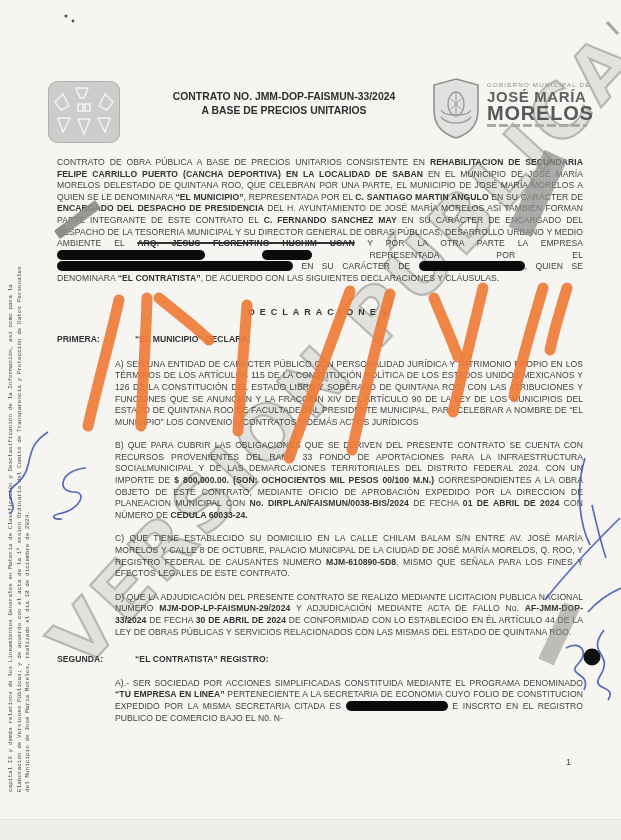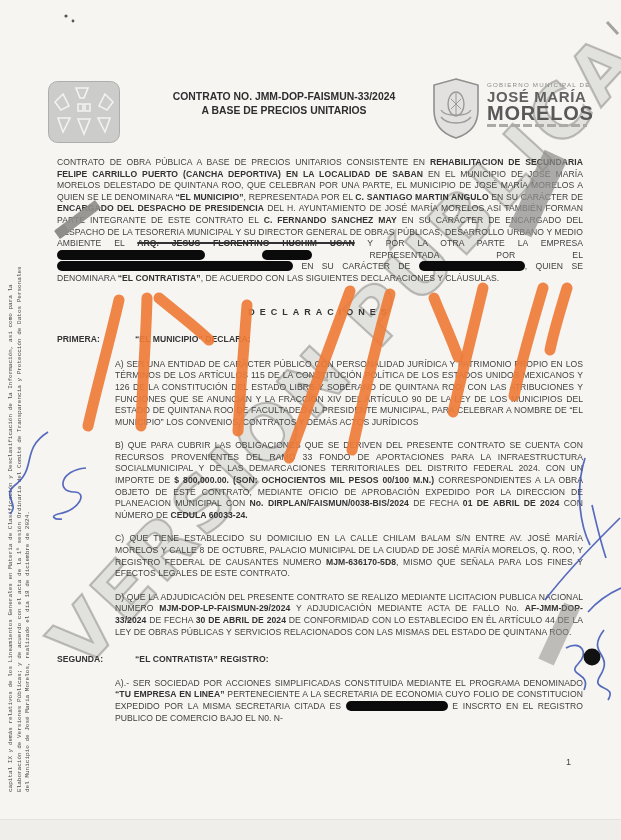--- a/index.html
+++ b/index.html
@@ -101,21 +101,21 @@
 
     <div class="heading">DECLARACIONES</div>
 
     <div class="decl-row">
       <span class="decl-label">PRIMERA:</span>
       <span>“EL MUNICIPIO” DECLARA:</span>
     </div>
 
     <p class="clause" style="margin-top:13px"><span>A) SER UNA ENTIDAD DE CARÁCTER PÚBLICO CON PERSONALIDAD JURÍDICA Y PATRIMONIO PROPIO EN LOS TÉRMINOS DE LOS ARTÍCULOS 115 DE LA CONSTITUCIÓN POLÍTICA DE LOS ESTADOS UNIDOS MEXICANOS Y 126 DE LA CONSTITUCIÓN DEL ESTADO LIBRE Y SOBERANO DE QUINTANA ROO; CON LAS ATRIBUCIONES Y FUNCIONES QUE SE ANUNCIAN Y LA FRACCIÓN XIV DEL ARTÍCULO 90 DE LA LEY DE LOS MUNICIPIOS DEL ESTADO DE QUINTANA ROO DE FACULTADES AL PRESIDENTE MUNICIPAL, PARA CELEBRAR A NOMBRE DE “EL MUNICIPIO” LOS CONVENIOS, CONTRATOS Y DEMÁS ACTOS JURÍDICOS</span></p>
     <p class="clause"><span>B) QUE PARA CUBRIR LAS OBLIGACIONES QUE SE DERIVEN DEL PRESENTE CONTRATO SE CUENTA CON RECURSOS PROVENIENTES DEL RAMO 33 FONDO DE APORTACIONES PARA LA INFRAESTRUCTURA SOCIALMUNICIPAL Y DE LAS DEMARCACIONES TERRITORIALES DEL DISTRITO FEDERAL 2024. CON UN IMPORTE DE </span><span class="b">$ 800,000.00. (SON: OCHOCIENTOS MIL PESOS 00/100 M.N.)</span><span> CORRESPONDIENTES A LA OBRA OBJETO DE ESTE CONTRATO, MEDIANTE OFICIO DE APROBACIÓN EXPEDIDO POR LA DIRECCION DE PLANEACION MUNICIPAL CON </span><span class="b">No. DIRPLAN/FAISMUN/0038-BIS/2024</span><span> DE FECHA </span><span class="b">01 DE ABRIL DE 2024</span><span> CON NÚMERO DE </span><span class="b">CEDULA 60033-24.</span></p>
-    <p class="clause"><span>C) QUE TIENE ESTABLECIDO SU DOMICILIO EN LA CALLE CHILAM BALAM S/N ENTRE AV. JOSÉ MARÍA MORELOS Y CALLE 8 DE OCTUBRE, PALACIO MUNICIPAL DE LA CIUDAD DE JOSÉ MARÍA MORELOS, Q. ROO, Y REGISTRO FEDERAL DE CAUSANTES NUMERO </span><span class="b">MJM-636170-5D8</span><span>, MISMO QUE SEÑALA PARA LOS FINES Y EFECTOS LEGALES DE ESTE CONTRATO.</span></p>
+    <p class="clause"><span>C) QUE TIENE ESTABLECIDO SU DOMICILIO EN LA CALLE CHILAM BALAM S/N ENTRE AV. JOSÉ MARÍA MORELOS Y CALLE 8 DE OCTUBRE, PALACIO MUNICIPAL DE LA CIUDAD DE JOSÉ MARÍA MORELOS, Q. ROO, Y REGISTRO FEDERAL DE CAUSANTES NUMERO </span><span class="b">MJM-610890-5D8</span><span>, MISMO QUE SEÑALA PARA LOS FINES Y EFECTOS LEGALES DE ESTE CONTRATO.</span></p>
     <p class="clause"><span>D) QUE LA ADJUDICACIÓN DEL PRESENTE CONTRATO SE REALIZO MEDIANTE LICITACION PUBLICA NACIONAL NUMERO </span><span class="b">MJM-DOP-LP-FAISMUN-29/2024</span><span> Y ADJUDICACIÓN MEDIANTE ACTA DE FALLO No. </span><span class="b">AF-JMM-DOP-33/2024</span><span> DE FECHA </span><span class="b">30 DE ABRIL DE 2024</span><span> DE CONFORMIDAD CON LO ESTABLECIDO EN ÉL ARTÍCULO 44 DE LA LEY DE OBRAS PÚBLICAS Y SERVICIOS RELACIONADOS CON LAS MISMAS DEL ESTADO DE QUINTANA ROO.</span></p>
 
     <div class="decl-row">
       <span class="decl-label">SEGUNDA:</span>
       <span>“EL CONTRATISTA” REGISTRO:</span>
     </div>
 
     <p class="clause"><span>A).- SER SOCIEDAD POR ACCIONES SIMPLIFICADAS CONSTITUIDA MEDIANTE EL PROGRAMA DENOMINADO </span><span class="b">“TU EMPRESA EN LINEA”</span><span>  PERTENECIENTE A LA SECRETARIA DE ECONOMIA CUYO FOLIO DE CONSTITUCION EXPEDIDO POR LA MISMA SECRETARIA CITADA ES </span><span class="redact" style="width: 102px;"></span><span> E INSCRTO EN EL REGISTRO PUBLICO DE COMERCIO BAJO EL N0. N-</span></p>
   </div>
 

